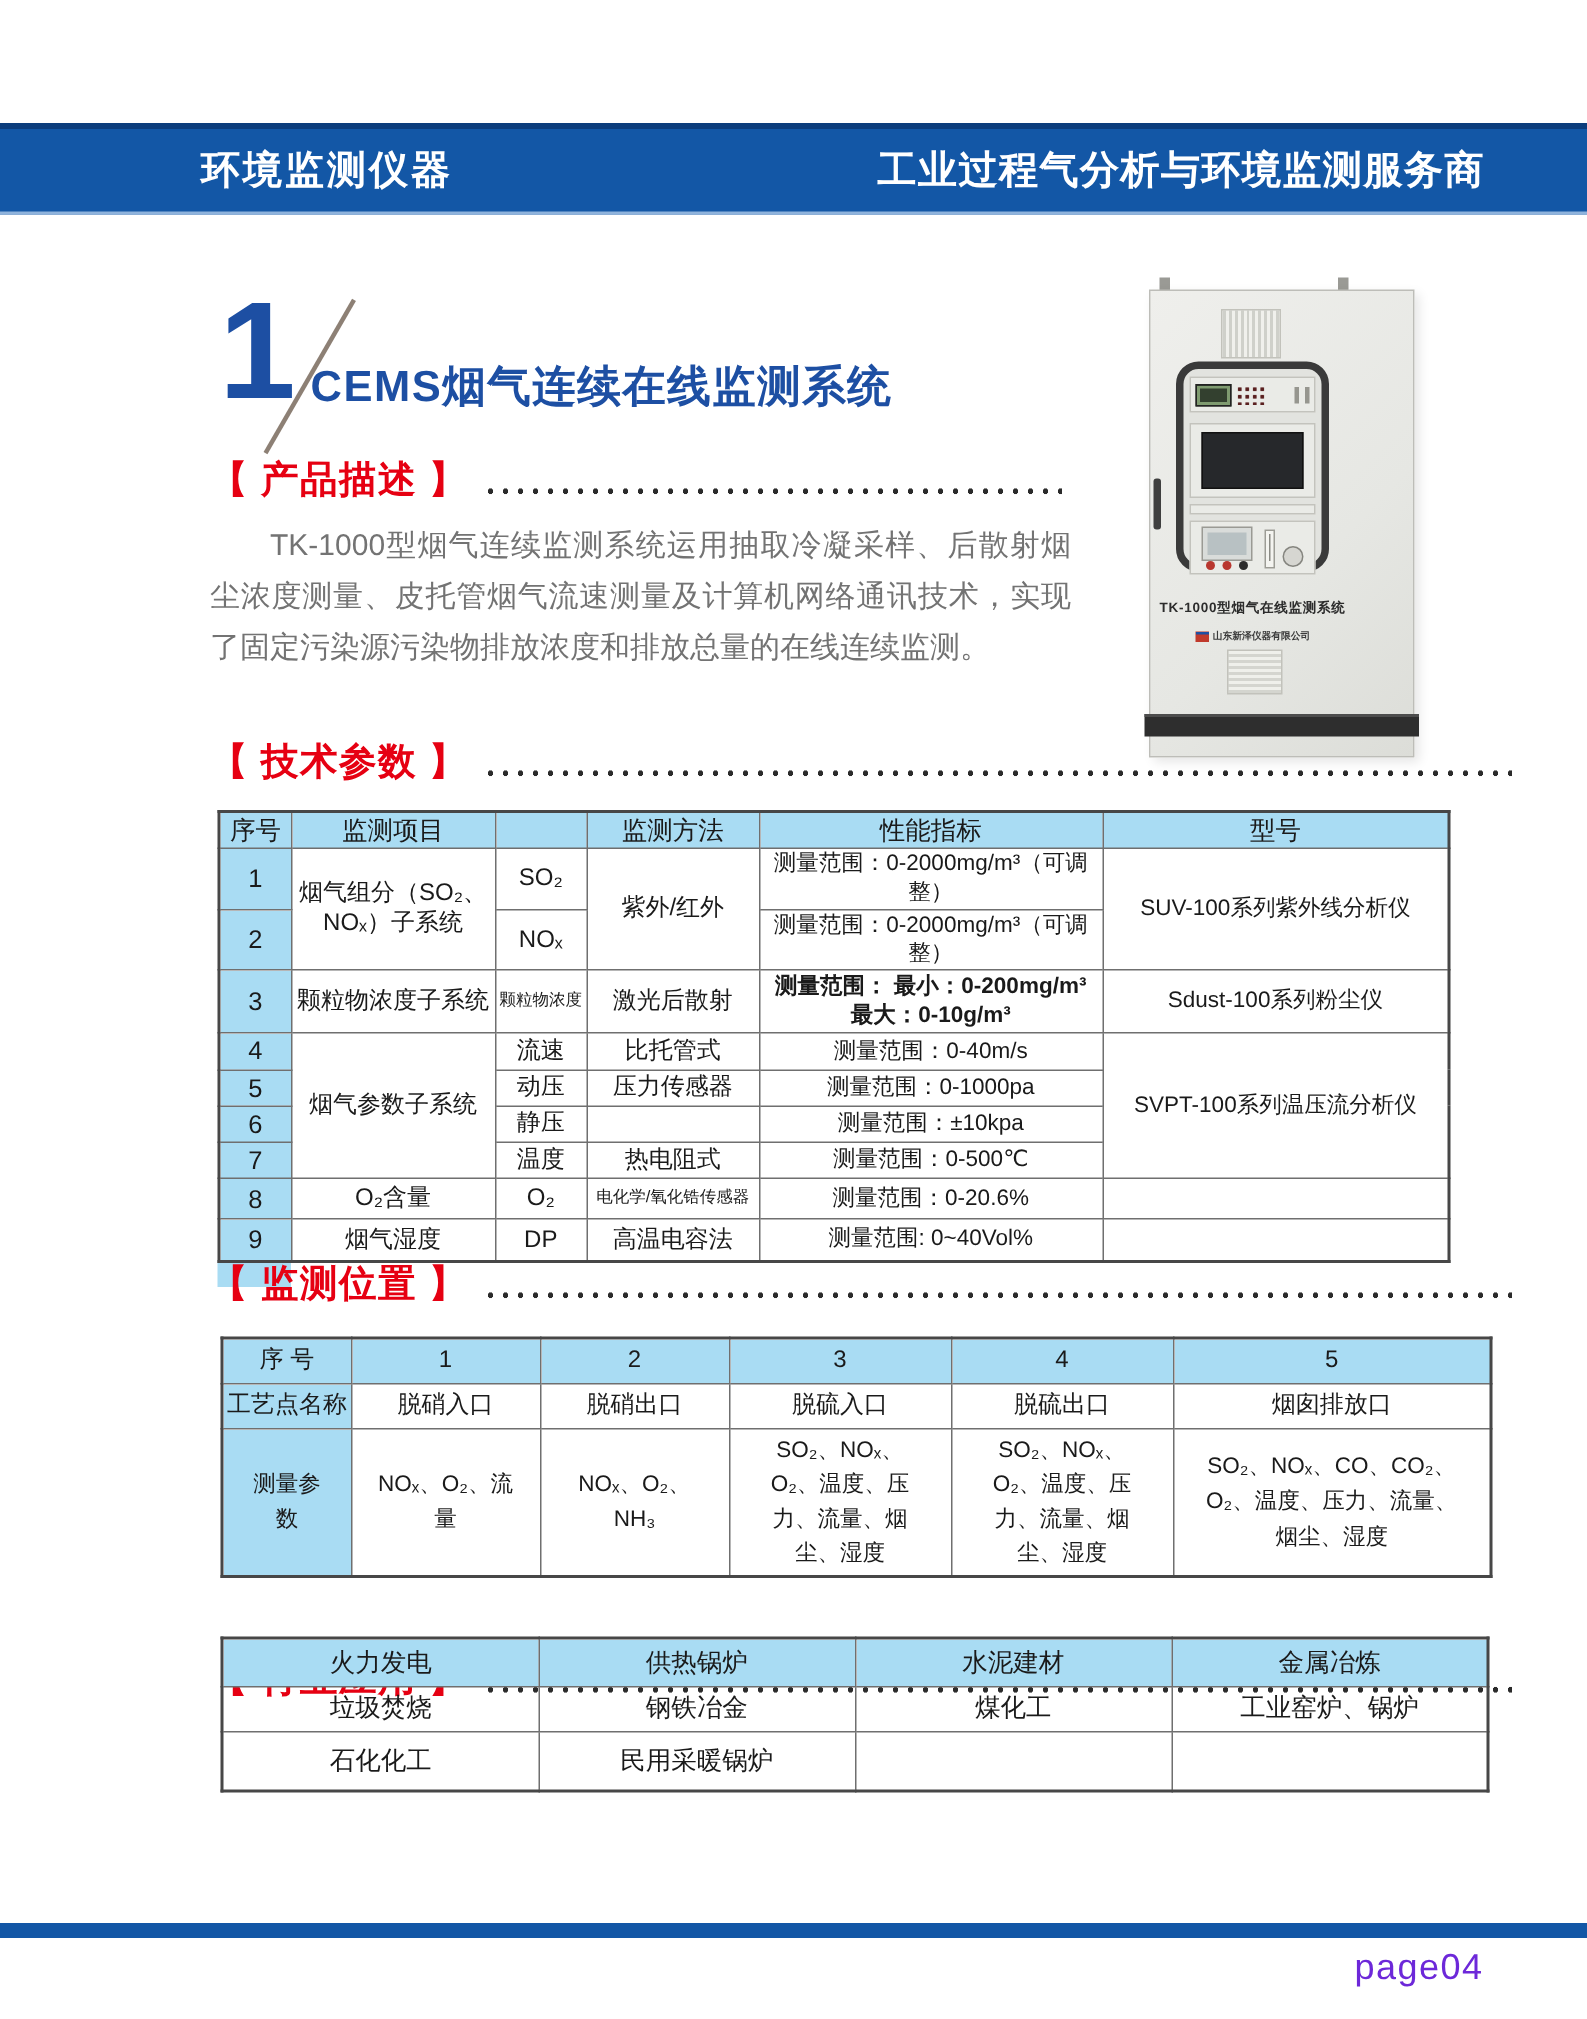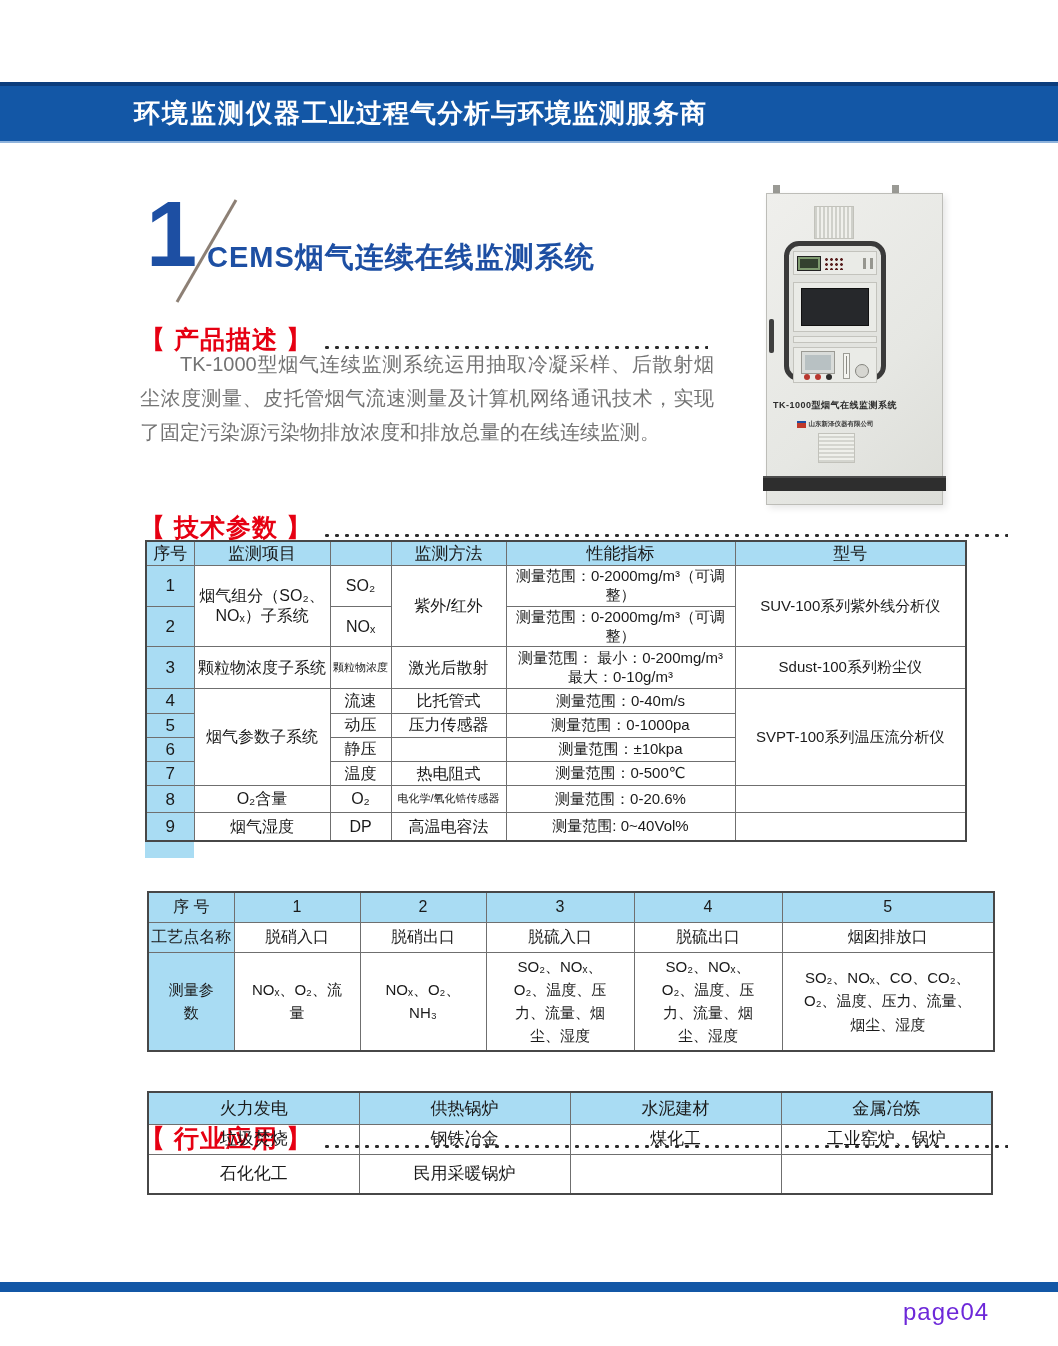--- a/index.html
+++ b/index.html
@@ -2,31 +2,31 @@
 <html><head>
 <meta charset="utf-8">
 <style>
   html,body{margin:0;padding:0;background:#fff;}
   body{font-family:"Liberation Sans","DejaVu Sans",sans-serif;color:#1a1a1a;}
   .page{position:relative;width:1058px;height:1346px;background:#ffffff;overflow:hidden;}
 
   
   .header-bar{position:absolute;left:0;top:82px;width:1058px;height:61px;box-sizing:border-box;
     background:#1357a6;border-top:4px solid #0c3d7c;border-bottom:2px solid #8fb3dc;
-    display:flex;align-items:center;justify-content:flex-start;padding:0 68px 0 134px;}
+    display:flex;align-items:center;justify-content:space-between;padding:0 68px 0 134px;}
   .header-left{color:#fff;font-size:26px;font-weight:700;letter-spacing:2px;}
   .header-right{color:#fff;font-size:26px;font-weight:700;letter-spacing:1px;}
 
   
   .hero-number{position:absolute;left:146px;top:188px;font-size:92px;line-height:92px;font-weight:800;color:#1d4fa3;}
   .hero-slash{position:absolute;left:205px;top:192px;width:3px;height:118px;background:#8d8075;transform:rotate(30deg);}
   .hero-title{position:absolute;left:207px;top:238px;font-size:29px;font-weight:700;color:#1d4fa3;letter-spacing:1px;}
 
   
-  .sec-head{position:absolute;display:flex;align-items:flex-end;margin-top:20px;}
+  .sec-head{position:absolute;display:flex;align-items:flex-end;}
   .sec-label{color:#e60012;font-size:25px;font-weight:700;white-space:nowrap;letter-spacing:1px;}
   .dots{flex:1;height:5px;margin:0 0 6px 10px;
     background-image:radial-gradient(circle,#2b2b2b 1.7px,transparent 2px);
     background-size:10px 5px;background-repeat:repeat-x;background-position:left bottom;}
   .sec-product{left:140px;top:303px;width:568px;}
   .sec-tech{left:140px;top:491px;width:868px;}
   .sec-pos{left:140px;top:839px;width:868px;}
   .sec-ind{left:140px;top:1102px;width:868px;}
 
   .desc{position:absolute;left:140px;top:347px;width:574px;font-size:20px;line-height:34px;
@@ -36,21 +36,21 @@
   table{border-collapse:collapse;table-layout:fixed;}
   .grid th,.grid td{border:1px solid #6f6f6f;text-align:center;vertical-align:middle;
     padding:1px 2px;overflow:hidden;line-height:1.25;}
   .grid{border:2px solid #474747;}
   .grid th{background:#a9dcf3;font-weight:400;font-size:17px;}
   .bluecell{background:#a9dcf3;}
   .tech-wrap{position:absolute;left:145px;top:540px;}
   .tech-table{width:820px;font-size:16px;}
   .tech-table td.no{font-size:17px;}
   .perf{font-size:15px;}
-  .pre{white-space:pre-line;}
+  .pre{white-space:pre-line;font-weight:bold;}
   .smalltxt{font-size:11px;}
   .model-cell{font-size:15px;}
   .stub{width:49px;height:16px;background:#a9dcf3;margin-top:0px;}
 
   .pos-table{position:absolute;left:147px;top:891px;width:846px;font-size:16px;}
   .pos-table td{font-size:16px;}
   .pos-param td{font-size:15px;line-height:1.55;padding:2px 16px;}
 
   .ind-table{position:absolute;left:147px;top:1091px;width:846px;font-size:17px;}
 
@@ -247,20 +247,24 @@
         <td>DP</td>
         <td>高温电容法</td>
         <td class="perf">测量范围: 0~40Vol%</td>
         <td class="model-cell"></td>
       </tr>
     </tbody>
       </table>
     <div class="stub"></div>
   </div>
 
+  <div class="sec-head sec-pos">
+    <span class="sec-label">【 监测位置 】</span>
+    <span class="dots"></span>
+  </div>
 
   <table class="grid pos-table">
     <colgroup>
         <col style="width:86px">
         <col style="width:126px">
         <col style="width:126px">
         <col style="width:148px">
         <col style="width:148px">
         <col style="width:212px">
       </colgroup>

